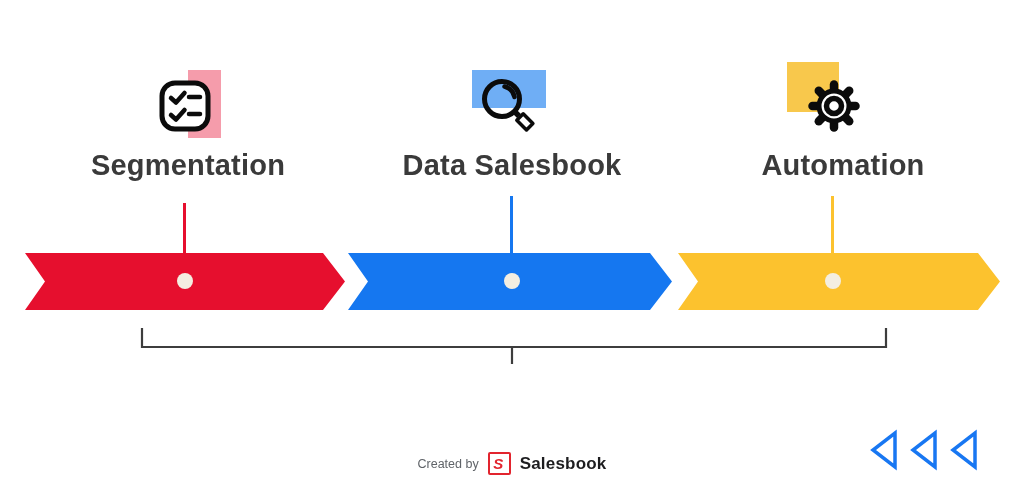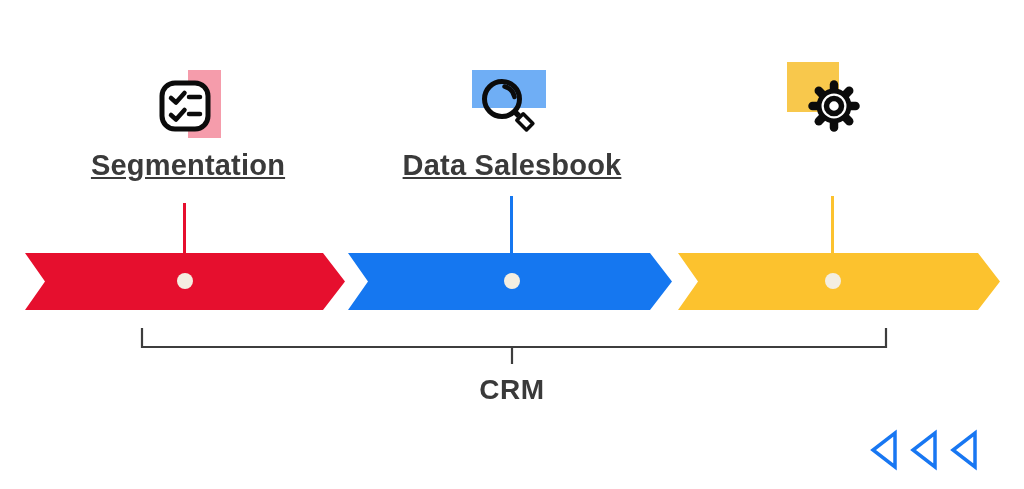--- a/index.html
+++ b/index.html
@@ -14,21 +14,20 @@
   .accent { position: absolute; }
   .icon-svg { position: absolute; }
   .stage-label {
     position: absolute;
     width: 300px;
     text-align: center;
     font-size: 29px;
     font-weight: 700;
     color: var(--label-color, #3a3a3a);
     letter-spacing: 0.2px;
-    text-decoration: underline;
   }
   .connector { position: absolute; width: 3px; }
   .arrow-svg { position: absolute; top: 250px; height: 64px; }
   .marker-dot {
     position: absolute;
     width: 16px; height: 16px;
     border-radius: 50%;
     background: var(--dot-color, #f4efe2);
   }
   .bracket-svg { position: absolute; left: 130px; top: 320px; color: var(--bracket-color, #3d3d3d); }
@@ -110,32 +109,39 @@
       <line x1="28" y1="43" x2="28" y2="49.5"></line>
       <line x1="17.4" y1="38.6" x2="12.8" y2="43.2"></line>
       <line x1="13" y1="28" x2="6.5" y2="28"></line>
       <line x1="17.4" y1="17.4" x2="12.8" y2="12.8"></line>
       <line x1="28" y1="13" x2="28" y2="6.5"></line>
       <line x1="38.6" y1="17.4" x2="43.2" y2="12.8"></line>
     </g>
     <circle cx="28" cy="28" r="15" fill="#ffffff" stroke="#0b0b0b" stroke-width="5"></circle>
     <circle cx="28" cy="28" r="7.5" fill="#ffffff" stroke="#0b0b0b" stroke-width="5.5"></circle>
   </svg>
+  <div class="stage-label" style="left:693px; top:149px;">Automation</div>
   <div class="connector" style="left: 831px; top: 196px; height: 57px; background: rgb(252, 194, 46);"></div>
   <svg class="arrow-svg" style="left:678px;" width="322" height="64" viewBox="0 0 322 64">
     <polygon points="0,3 300,3 322,31.5 300,60 0,60 20,31.5" fill="#FCC22E"></polygon>
   </svg>
   <div class="marker-dot" style="left:825px; top:273px;"></div>
 
   <svg class="bracket-svg" width="770" height="50" viewBox="0 0 770 50">
     <path d="M12 8 V27 H756 V8" fill="none" stroke="currentColor" stroke-width="2.2"></path>
     <path d="M382 27 V44" fill="none" stroke="currentColor" stroke-width="2.2"></path>
   </svg>
-  <div class="crm-label">CRM</div>
 
+  <div class="footer">
+    <span class="created-by">Created by</span>
+    <span class="logo-box">
+      <span class="logo-letter">S</span>
+    </span>
+    <span class="brand-name">Salesbook</span>
+  </div>
 
   <svg class="triangles-svg" width="116" height="44" viewBox="0 0 116 44">
     <polygon points="29,5 29,39 7,22" fill="#ffffff" stroke="currentColor" stroke-width="3.5"></polygon>
     <polygon points="69,5 69,39 47,22" fill="#ffffff" stroke="currentColor" stroke-width="3.5"></polygon>
     <polygon points="109,5 109,39 87,22" fill="#ffffff" stroke="currentColor" stroke-width="3.5"></polygon>
   </svg>
 
 </div>
 
 </body></html>

